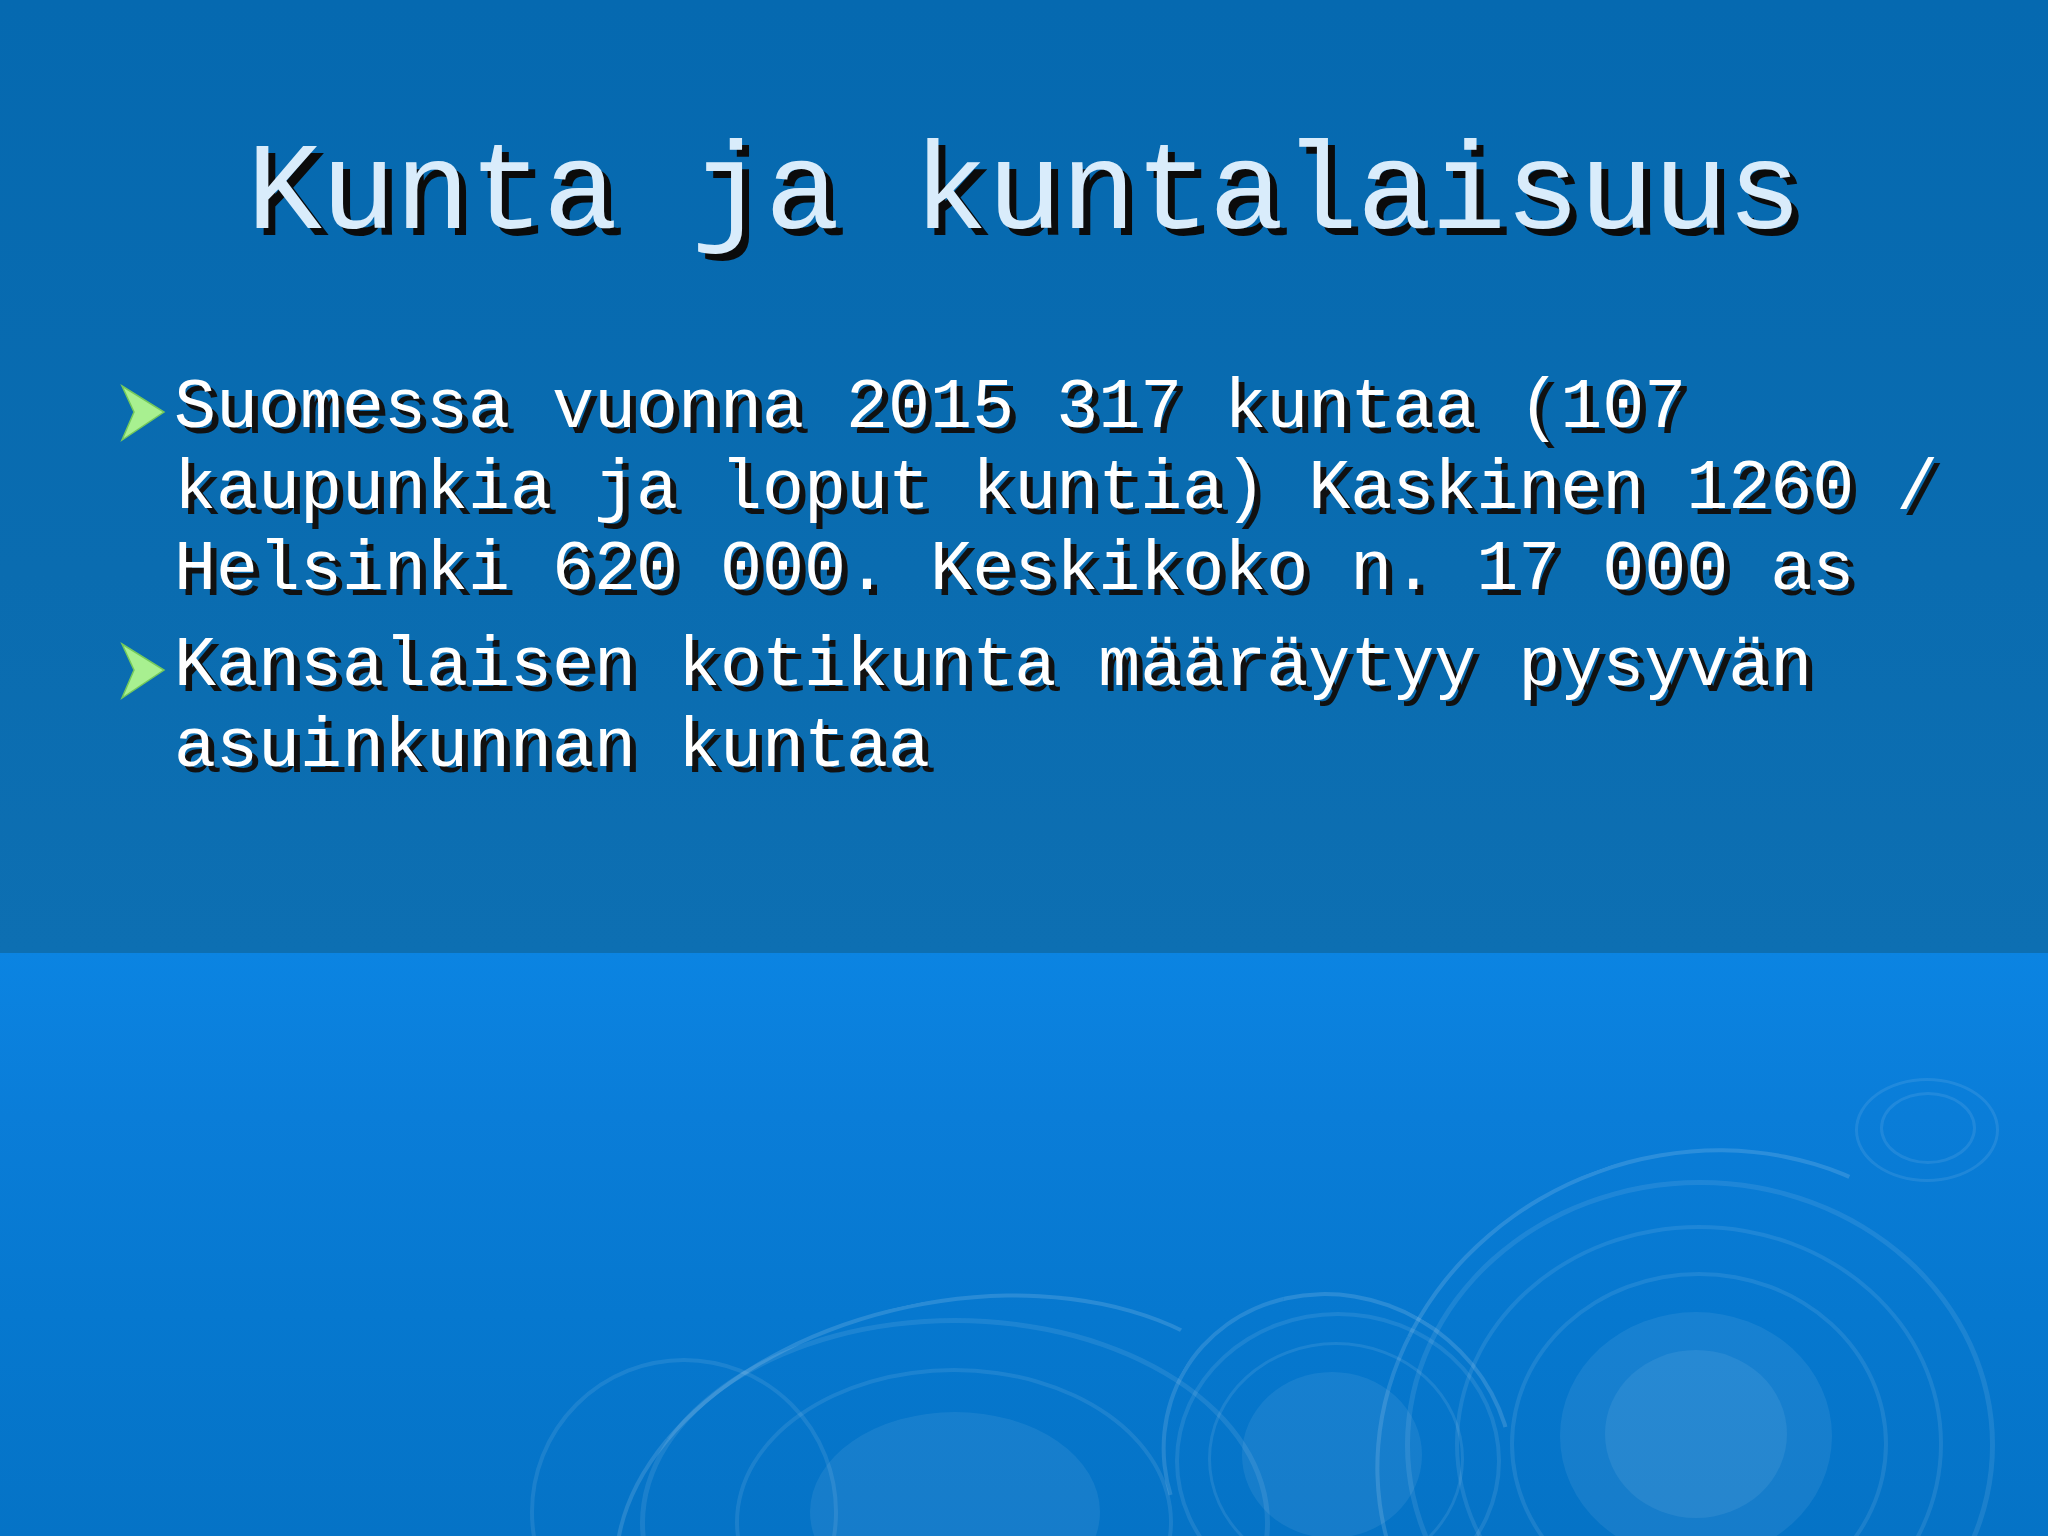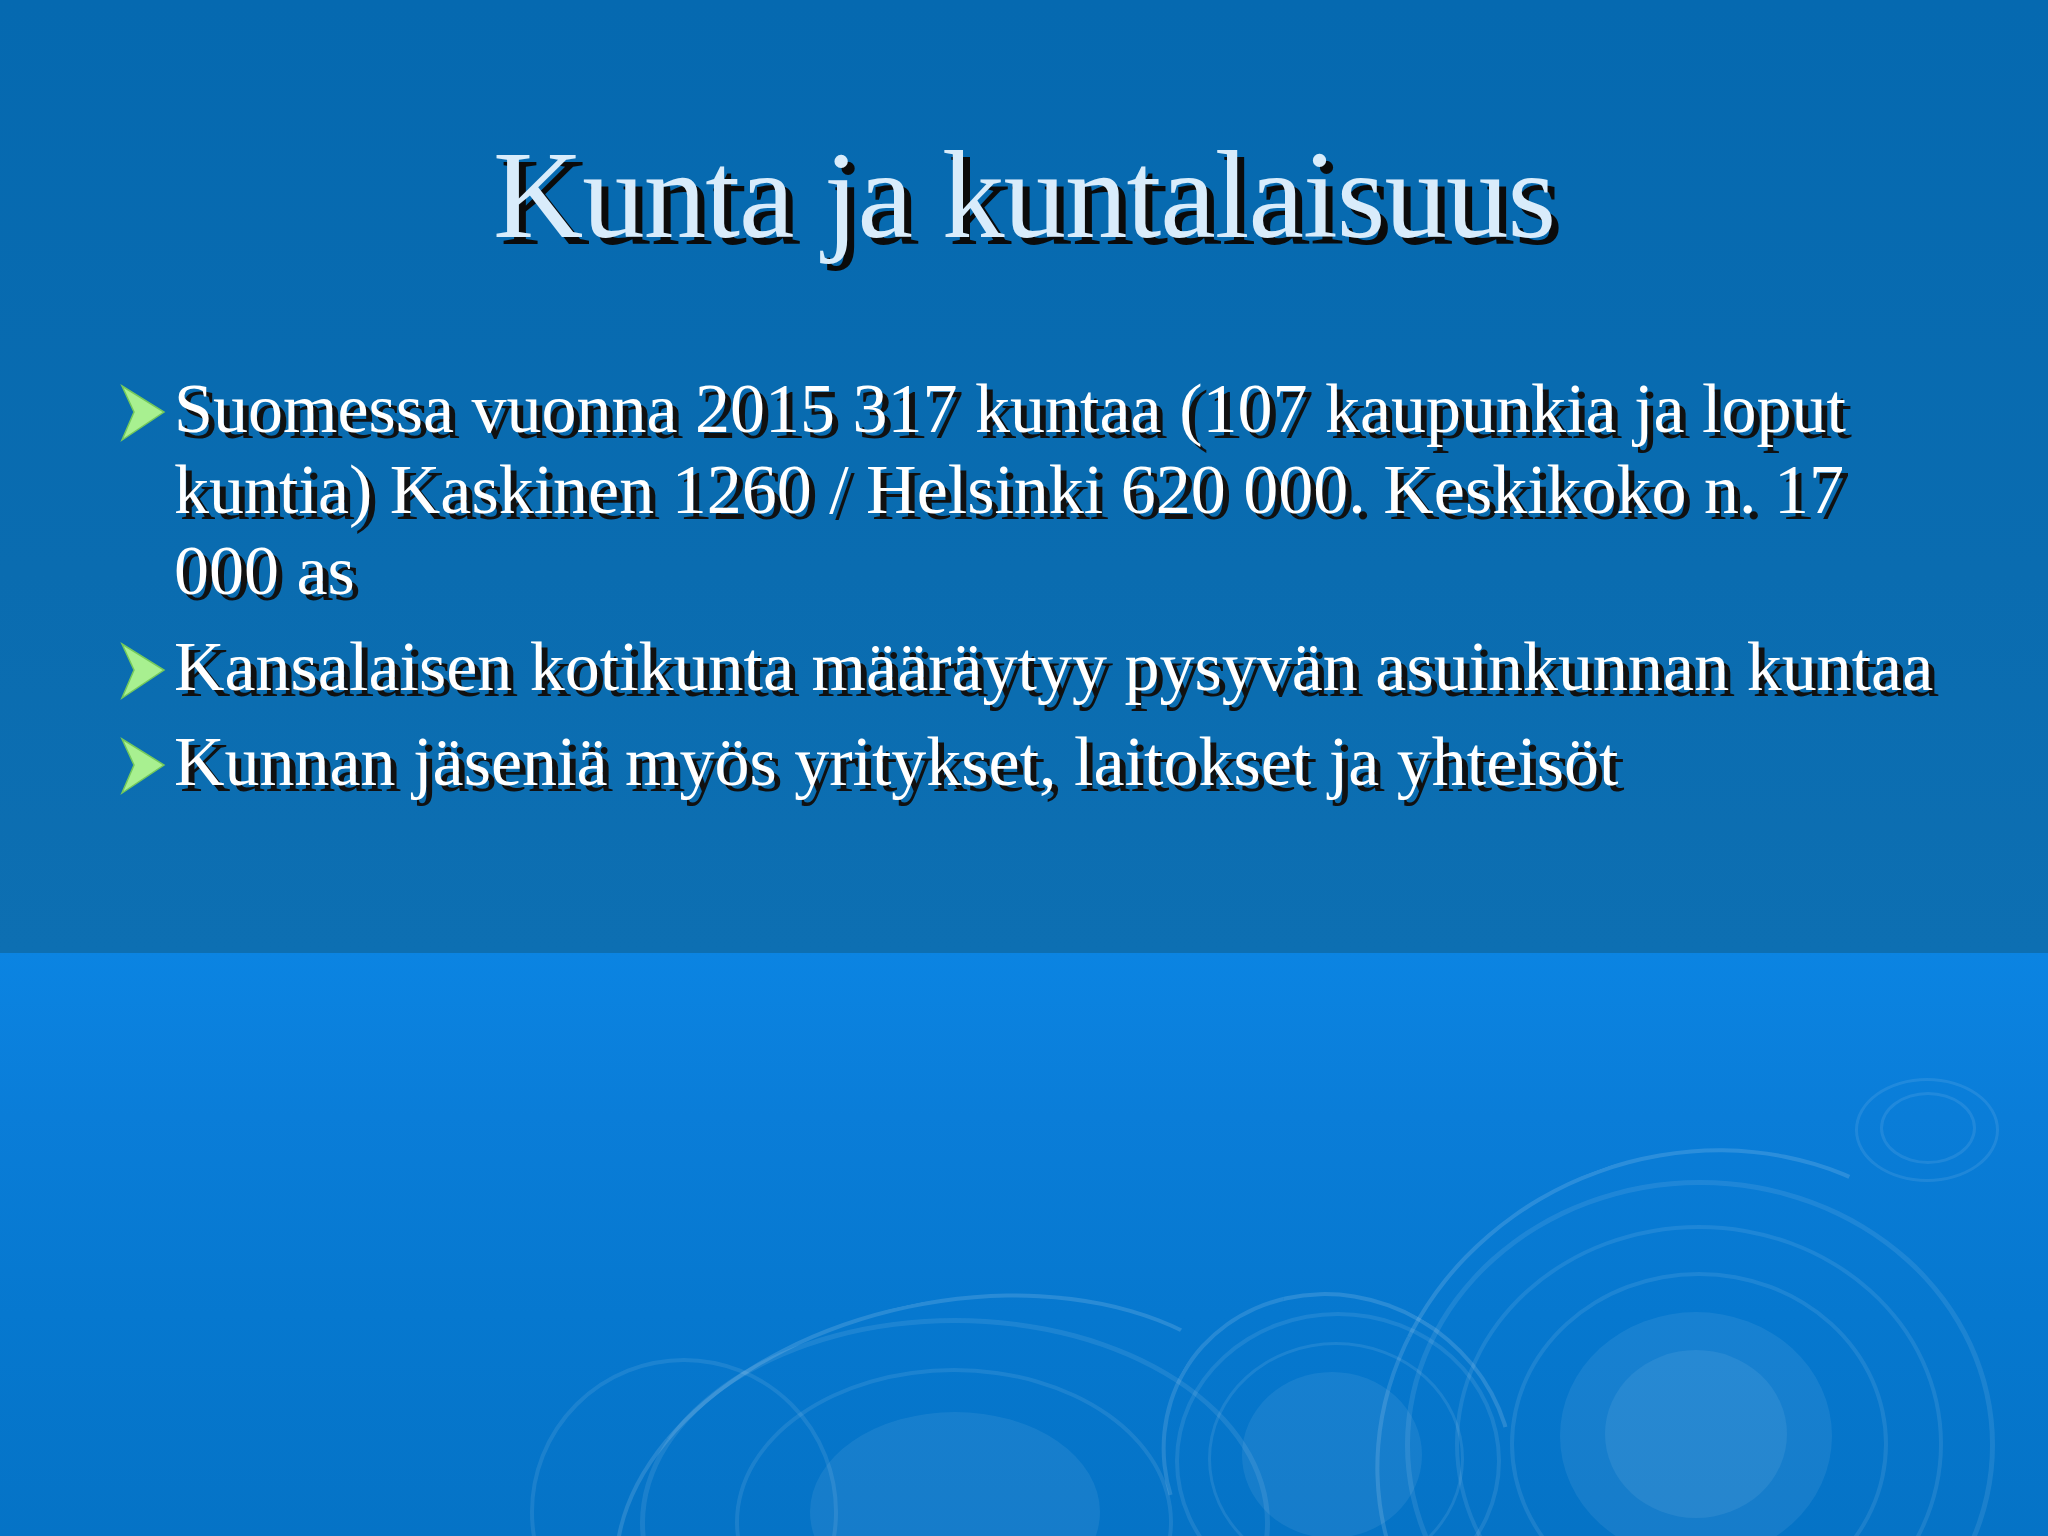--- a/index.html
+++ b/index.html
@@ -5,21 +5,21 @@
   html, body {
     margin: 0;
     padding: 0;
     background: #000;
   }
   #slide {
     position: relative;
     width: 2048px;
     height: 1536px;
     overflow: hidden;
-    font-family: Liberation Serif, serif;
+    font-family: Liberation Mono, monospace;
     background: #0569b0;
   }
 
   
   .bg-top {
     position: absolute;
     left: 0; top: 0;
     width: 2048px;
     height: 953px;
     background: linear-gradient(180deg, #0569b0 0%, #0a6cb0 60%, #0d6fb2 100%);
@@ -143,23 +143,15 @@
 
     <div class="bullet">
       <span class="marker">
         <svg width="54" height="62" viewBox="0 0 54 62">
           <polygon points="6,4 48,30 6,58 18,30" fill="#a8f090" stroke="#74c95c" stroke-width="1.5"></polygon>
         </svg>
       </span>
       <span class="txt">Kansalaisen kotikunta määräytyy pysyvän asuinkunnan kuntaa</span>
     </div>
 
-    <div class="bullet">
-      <span class="marker">
-        <svg width="54" height="62" viewBox="0 0 54 62">
-          <polygon points="6,4 48,30 6,58 18,30" fill="#a8f090" stroke="#74c95c" stroke-width="1.5"></polygon>
-        </svg>
-      </span>
-      <span class="txt">Kunnan jäseniä myös yritykset, laitokset ja yhteisöt</span>
-    </div>
 
   </div>
 </div>
 
 </body></html>

